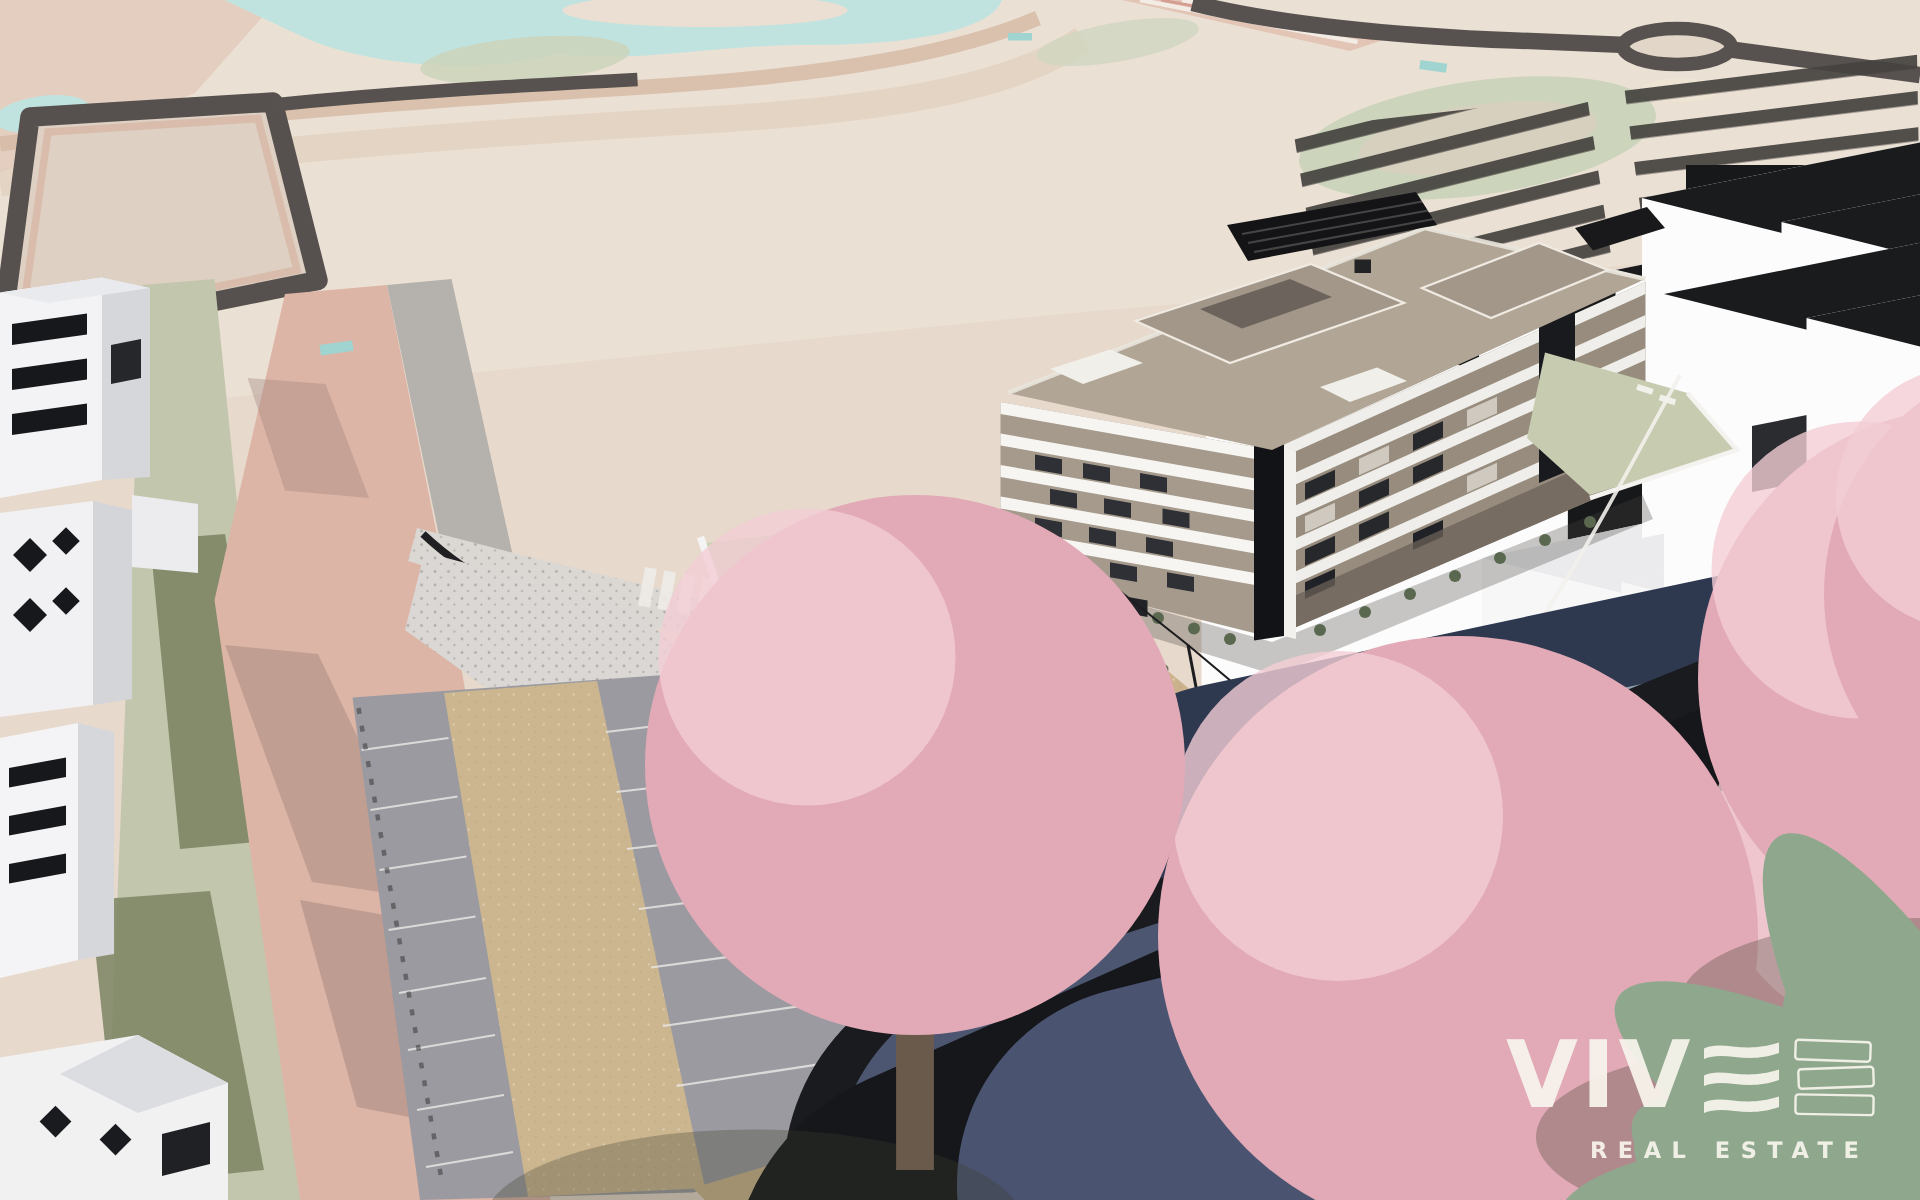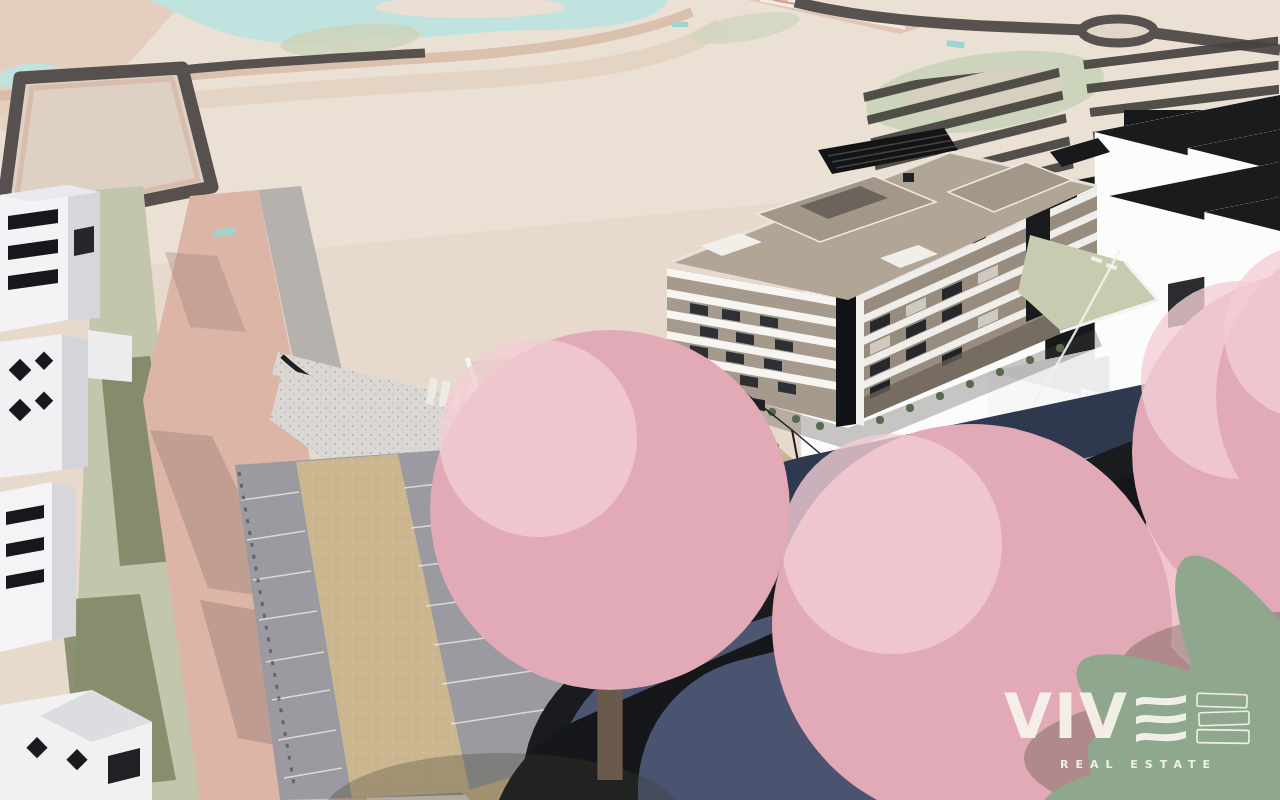--- a/index.html
+++ b/index.html
@@ -4,21 +4,21 @@
 <style>
   html,body{margin:0;padding:0;background:#e7d9cc;}
   .stage{position:relative;width:1280px;height:800px;overflow:hidden;
          font-family:"DejaVu Sans",sans-serif;background:#a21caf;}
   svg.scene{position:absolute;left:0;top:0;}
   .wm{position:absolute;left:1004px;top:690px;color:rgba(247,244,237,.93);}
   .wm-row{display:flex;align-items:flex-start;}
   .wm-brand{font-size:62px;font-weight:bold;line-height:.88;letter-spacing:2px;}
   .wm-waves{margin-left:7px;margin-top:3px;}
   .wm-bricks{margin-left:7px;margin-top:2px;}
-  .wm-tagline{margin-top:11px;padding-left:56px;font-size:11px;font-weight:bold;letter-spacing:7px;}
+  .wm-tagline{margin-top:11px;padding-left:56px;font-size:15px;font-weight:bold;letter-spacing:7px;}
 </style>
 </head>
 <body>
 
 <div class="stage">
 <svg class="scene" width="1280" height="800" viewBox="0 0 1280 800">
 <defs>
   <symbol id="villa" viewBox="0 0 64 60" overflow="visible">
     <polygon points="4,57 40,49 58,53 20,62" fill="rgba(70,64,56,.22)"></polygon>
     <polygon points="8,24 36,18 36,50 8,56" fill="#f7f7f8"></polygon>

